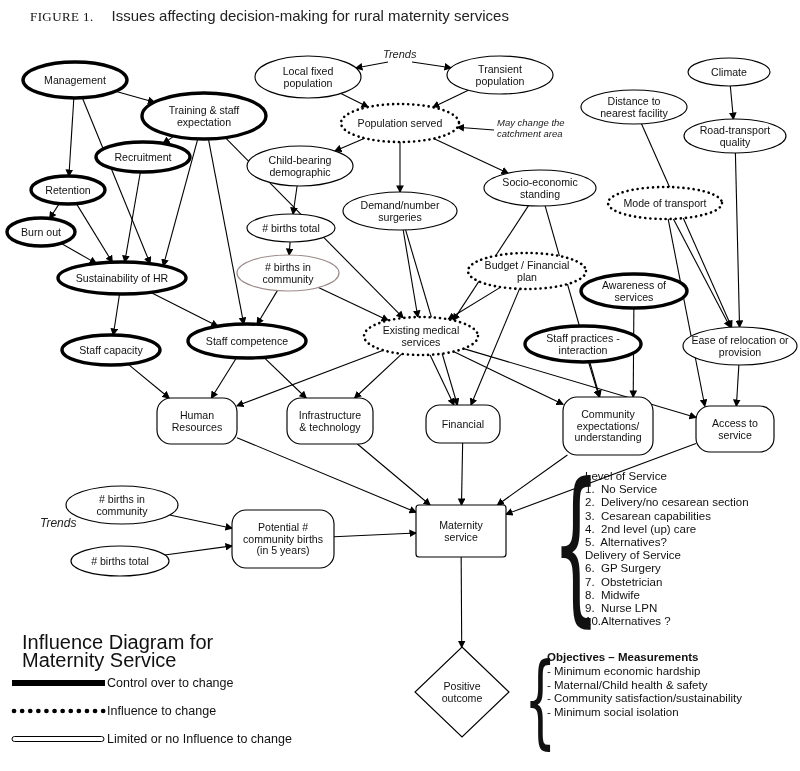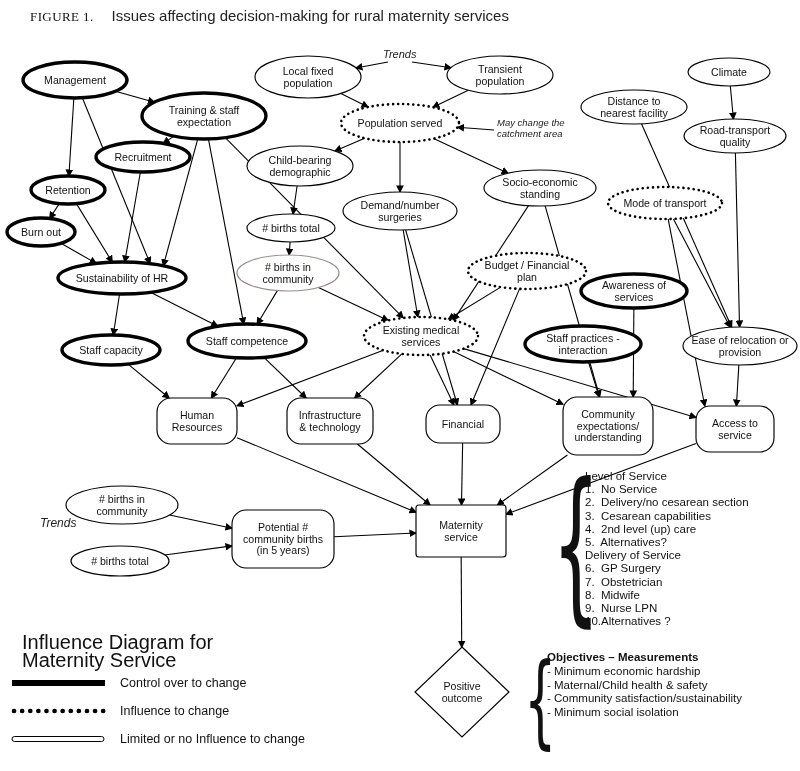--- a/index.html
+++ b/index.html
@@ -25,21 +25,21 @@
   #los div{white-space:pre}
   #objectives{left:547px;top:651px;font-size:11.5px;line-height:13.8px}
   #objectives .obj-title{font-weight:bold}
   .brace{position:absolute;font-family:"DejaVu Sans",sans-serif;color:#111;
          transform-origin:left top;line-height:1}
   #brace-los{left:552px;top:461px;font-size:168px;transform:scaleX(.45)}
   #brace-obj{left:524px;top:649px;font-size:102px;transform:scaleX(.5)}
   #legend{left:10px;top:633px;width:340px}
   #legend .lg-title{font-size:20px;line-height:18px;margin-left:12px}
   #legend .lg-note{font-size:11.5px;margin-left:14px;font-style:normal;color:#222;margin-top:2px}
-  .lg-row{display:flex;align-items:center;gap:13px;height:28px}
+  .lg-row{display:flex;align-items:center;height:28px}
   .lg-label{font-size:12.5px}
 </style>
 </head>
 <body>
 
 <svg id="diagram-svg" width="800" height="771" viewBox="0 0 800 771">
   <defs>
     <marker id="arrow" viewBox="0 0 10 10" refX="8.5" refY="5" markerWidth="7" markerHeight="7" orient="auto">
       <path d="M0,0 L10,5 L0,10 z" fill="#000"></path>
     </marker>

